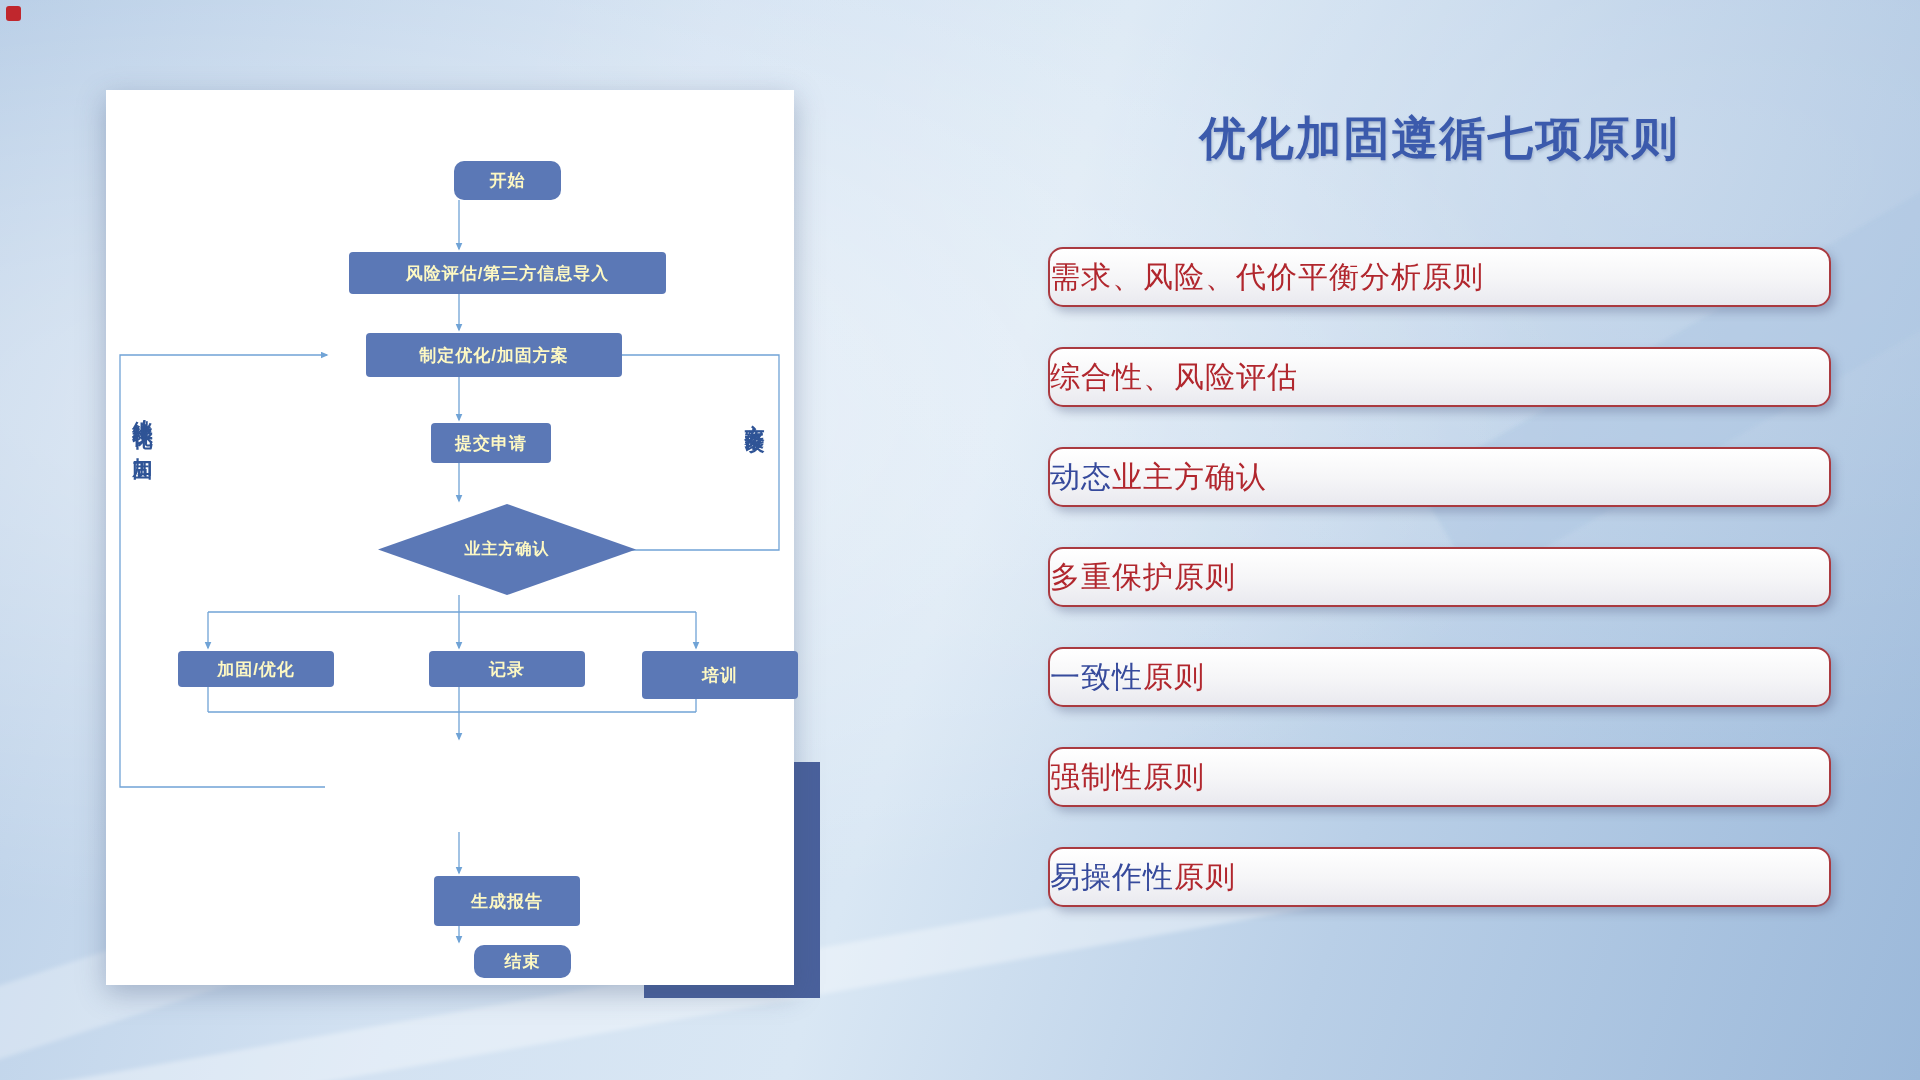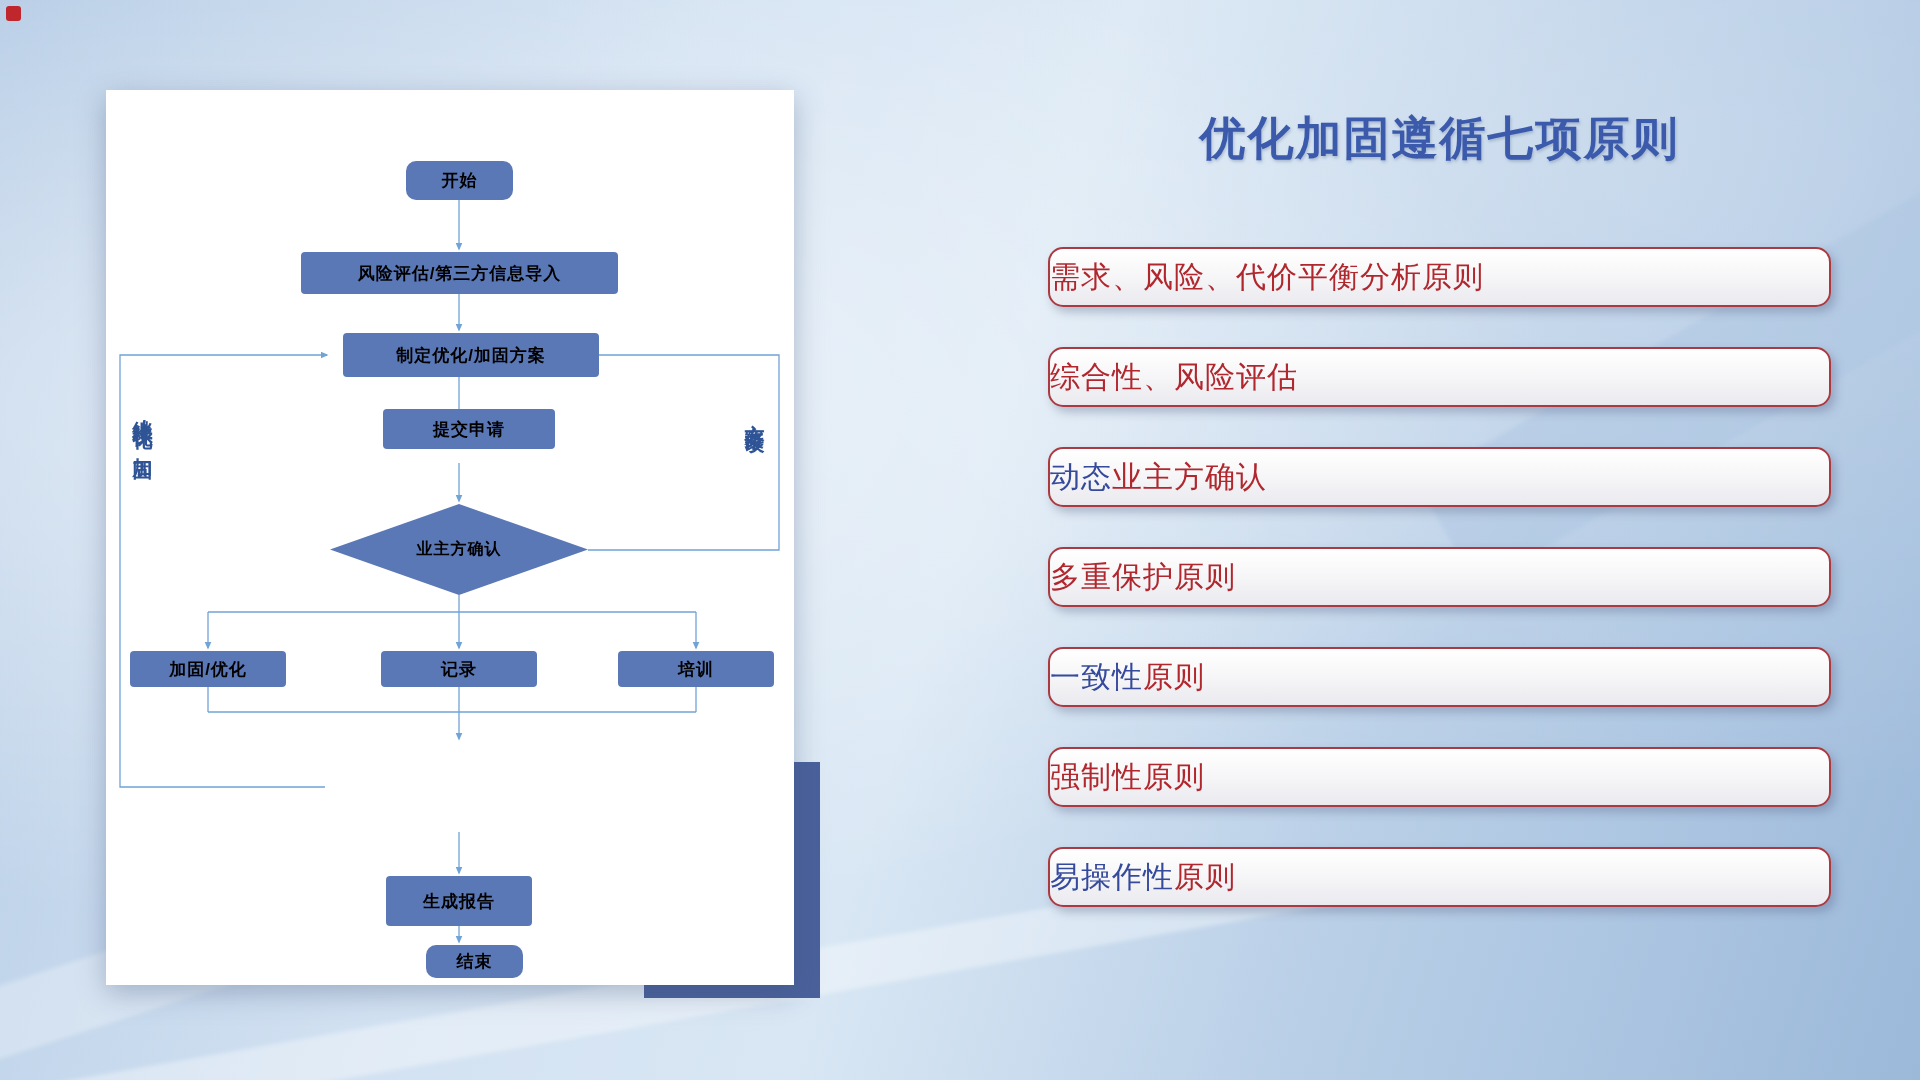--- a/index.html
+++ b/index.html
@@ -21,23 +21,23 @@
   .corner-dot{position:absolute;left:6px;top:6px;width:15px;height:15px;background:#c0272d;border-radius:3px;}
 
   
   .shadow-block{position:absolute;left:644px;top:762px;width:176px;height:236px;background:var(--shadow-block,#4a619c);}
   .flow-card{
     position:absolute;left:106px;top:90px;width:688px;height:895px;background:#ffffff;
     box-shadow:0 8px 26px rgba(60,80,120,.35);
   }
   .connectors{position:absolute;left:0;top:0;}
   .fnode{
-    position:absolute;background:var(--node-fill,#5b78b6);color:#000000;font-weight:bold;
+    position:absolute;background:var(--node-fill,#5b78b6);color:#fef9c3;font-weight:bold;
     display:flex;align-items:center;justify-content:center;font-size:17px;border-radius:4px;
-    letter-spacing:1px;white-space:nowrap;
+    letter-spacing:1px;white-space:nowrap;margin-left:48px;
   }
   .fnode.pill{border-radius:10px;}
   .fnode.diamond{clip-path:polygon(50% 0,100% 50%,50% 100%,0 50%);border-radius:0;}
   .vlabel{
     position:absolute;writing-mode:vertical-rl;text-orientation:upright;
     color:#2f5496;font-weight:bold;font-size:20px;letter-spacing:3px;line-height:22px;
   }
 
   
   .panel-title{
@@ -103,31 +103,31 @@
 
         <polyline points="482,460 673,460 673,265 484,265" marker-end="url(#arr)"></polyline>
         <polyline points="219,697 14,697 14,265 221,265" marker-end="url(#arr)"></polyline>
       </g>
     </svg>
 
     <div class="fnode pill" style="left:300px;top:71px;width:107px;height:39px">开始</div>
 
     <div class="fnode" style="left:195px;top:162px;width:317px;height:42px">风险评估/第三方信息导入</div>
 
-    <div class="fnode" style="left:237px;top:243px;width:256px;height:44px">制定优化/加固方案</div>
+    <div class="fnode" style="left:212px;top:243px;width:256px;height:44px">制定优化/加固方案</div>
 
-    <div class="fnode" style="left:277px;top:319px;width:172px;height:40px">提交申请</div>
+    <div class="fnode" style="left:277px;top:333px;width:120px;height:40px">提交申请</div>
 
     <div class="fnode diamond" style="left:224px;top:414px;width:258px;height:91px;font-size:16px">业主方确认</div>
 
     <div class="fnode" style="left:24px;top:561px;width:156px;height:36px">加固/优化</div>
 
     <div class="fnode" style="left:275px;top:561px;width:156px;height:36px">记录</div>
 
-    <div class="fnode" style="left:512px;top:561px;width:156px;height:36px">培训</div>
+    <div class="fnode" style="left:488px;top:561px;width:156px;height:48px">培训</div>
 
 
     <div class="fnode" style="left:280px;top:786px;width:146px;height:50px">生成报告</div>
 
     <div class="fnode pill" style="left:320px;top:855px;width:97px;height:33px">结束</div>
 
     <div class="vlabel" style="left:26px;top:315px;height:170px">继续优化/加固</div>
 
     <div class="vlabel" style="left:638px;top:318px;height:120px">方案修改</div>
   </div>

